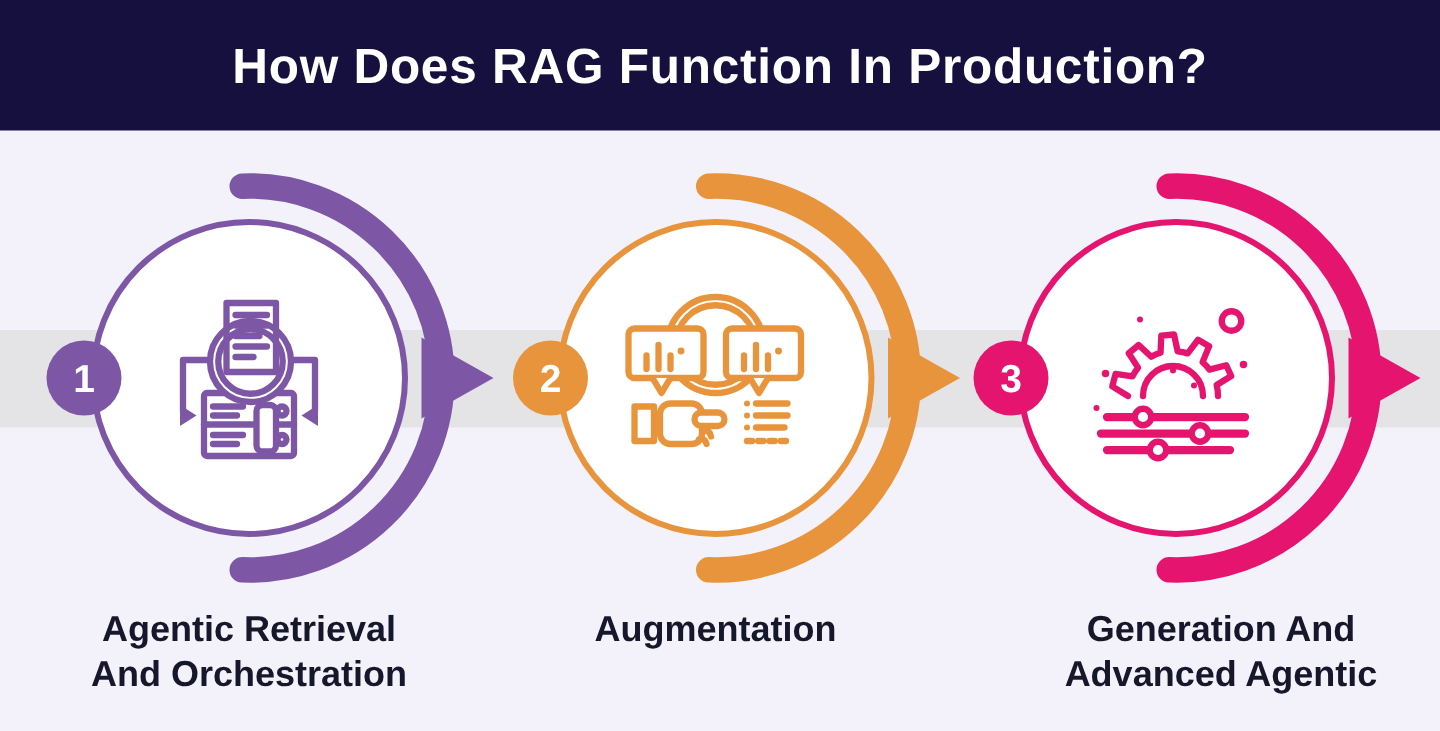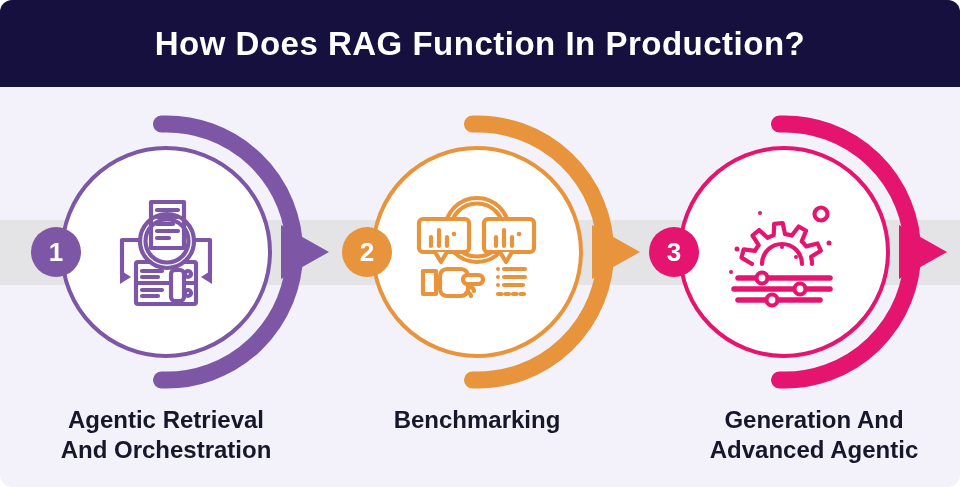--- a/index.html
+++ b/index.html
@@ -1,21 +1,21 @@
 <!DOCTYPE html>
 <html><head>
 <meta charset="utf-8">
 <style>
   html,body{margin:0;padding:0;}
   .page{
     position:relative;
     width:960px;height:487px;
     font-family:"Liberation Sans", sans-serif;
     overflow:hidden;
-    border-radius:12px;
+    border-radius:0;
     background:#f3f2fa;
   }
   header{
     position:absolute;top:0;left:0;width:960px;height:87px;
     display:flex;align-items:center;justify-content:center;
     background:#16103f;
   }
   h1{
     margin:0;color:#ffffff;font-size:33px;font-weight:700;letter-spacing:.5px;
   }
@@ -108,21 +108,21 @@
             <path d="M87 77 H108"></path>
           <circle class="f" cx="81" cy="85" r="2"></circle>
             <path d="M87 85 H108"></path>
           <circle class="f" cx="81" cy="93" r="2"></circle>
             <path d="M87 93 H106"></path>
           <path d="M81 102 H108" stroke-dasharray="3.5 4"></path>
         </g>
       </svg>
       <div class="badge" style="left:342px">2</div>
       <div class="label" style="left:307px">
-        <div>Benchmarking</div>
+        <div>Augmentation</div>
       </div>
     </div>
 
     <div class="step" style="--accent: #e5156f;">
       <svg class="graphic" style="left:614px" viewBox="-170 -150 340 300">
         <path class="arc" d="M -4.5 -127.9 A 128 128 0 1 1 -4.5 127.9"></path>
         <polygon class="tip" points="115,-27 163,0 115,27"></polygon>
         <circle class="disc" cx="0" cy="0" r="104"></circle>
         <g class="icon" transform="translate(-60,-60)">
           <path d="M28 72 L17.5 65.6 L19.7 57.3 L31 58.9

